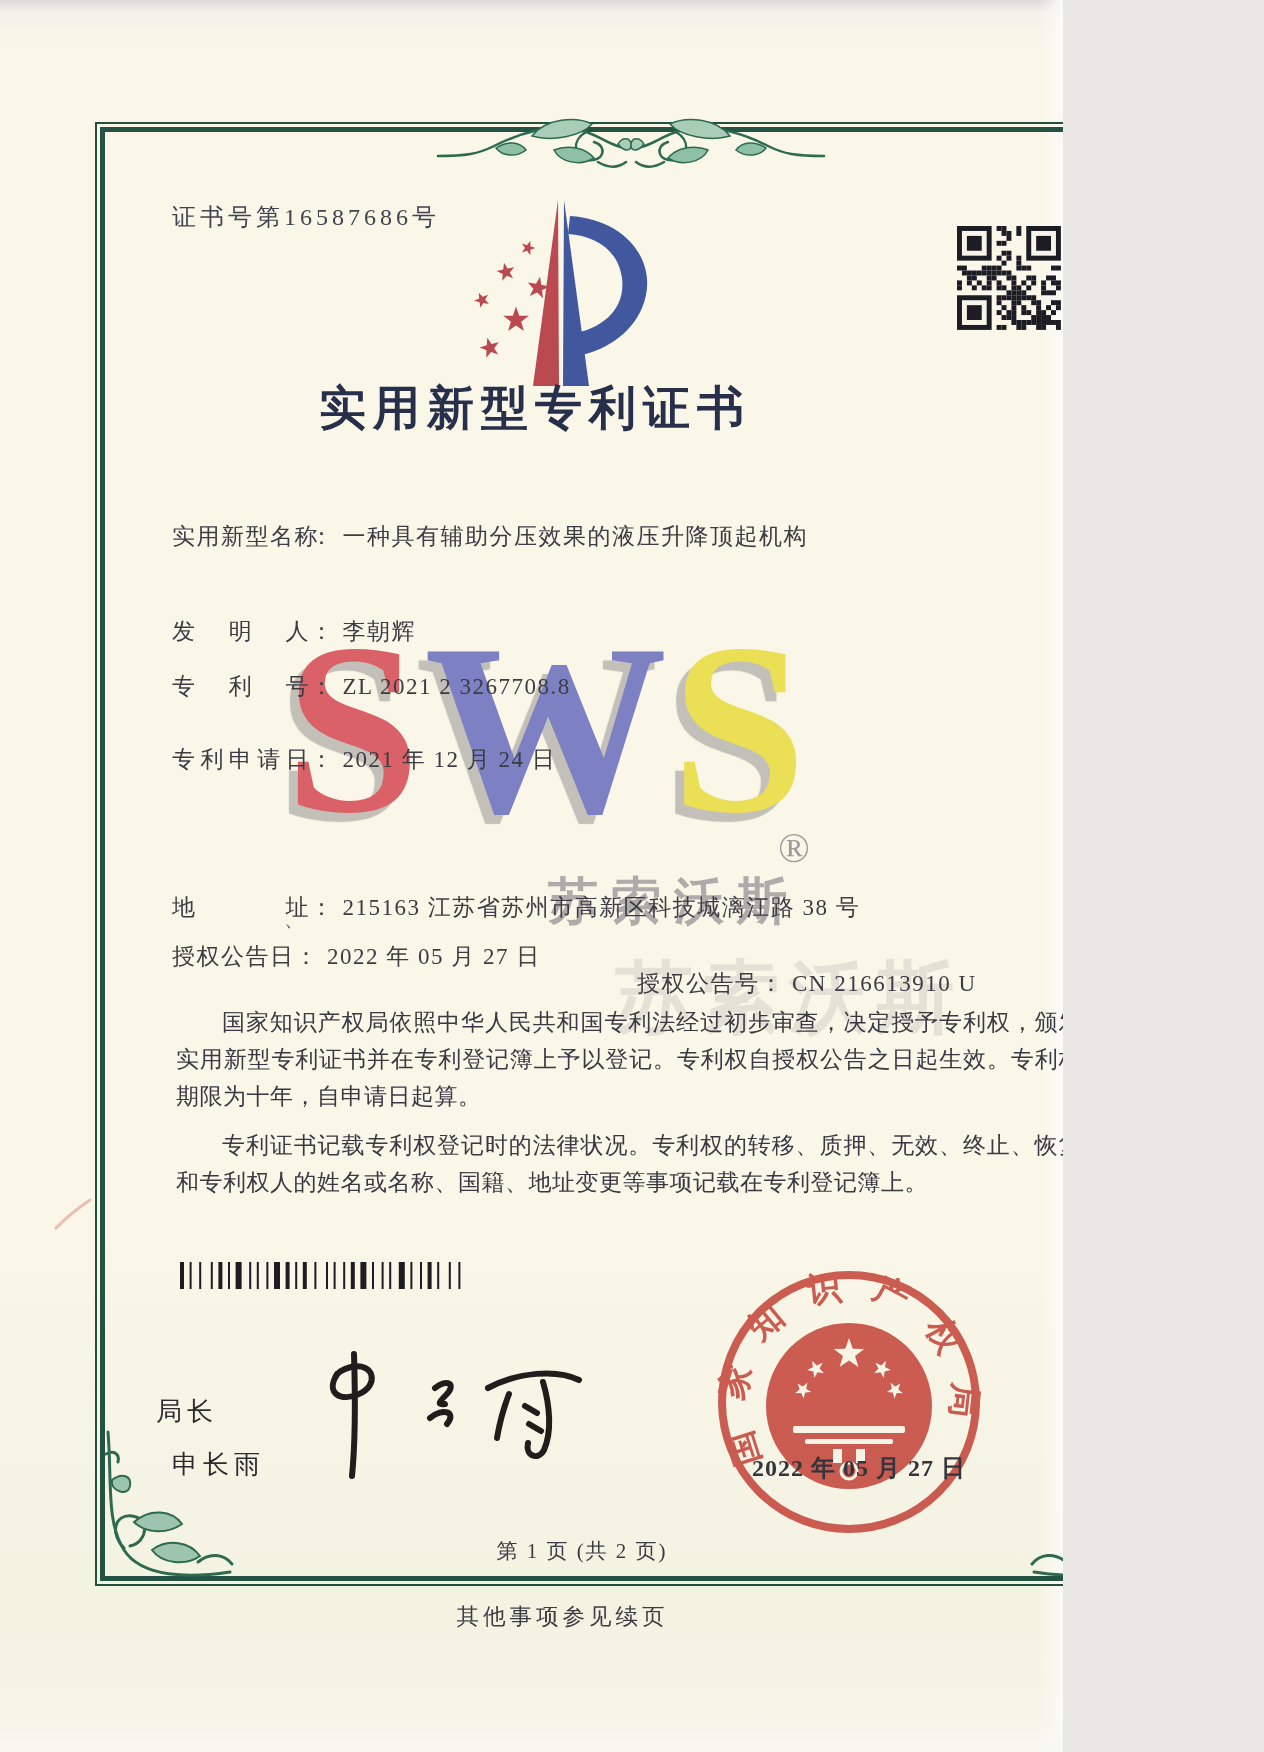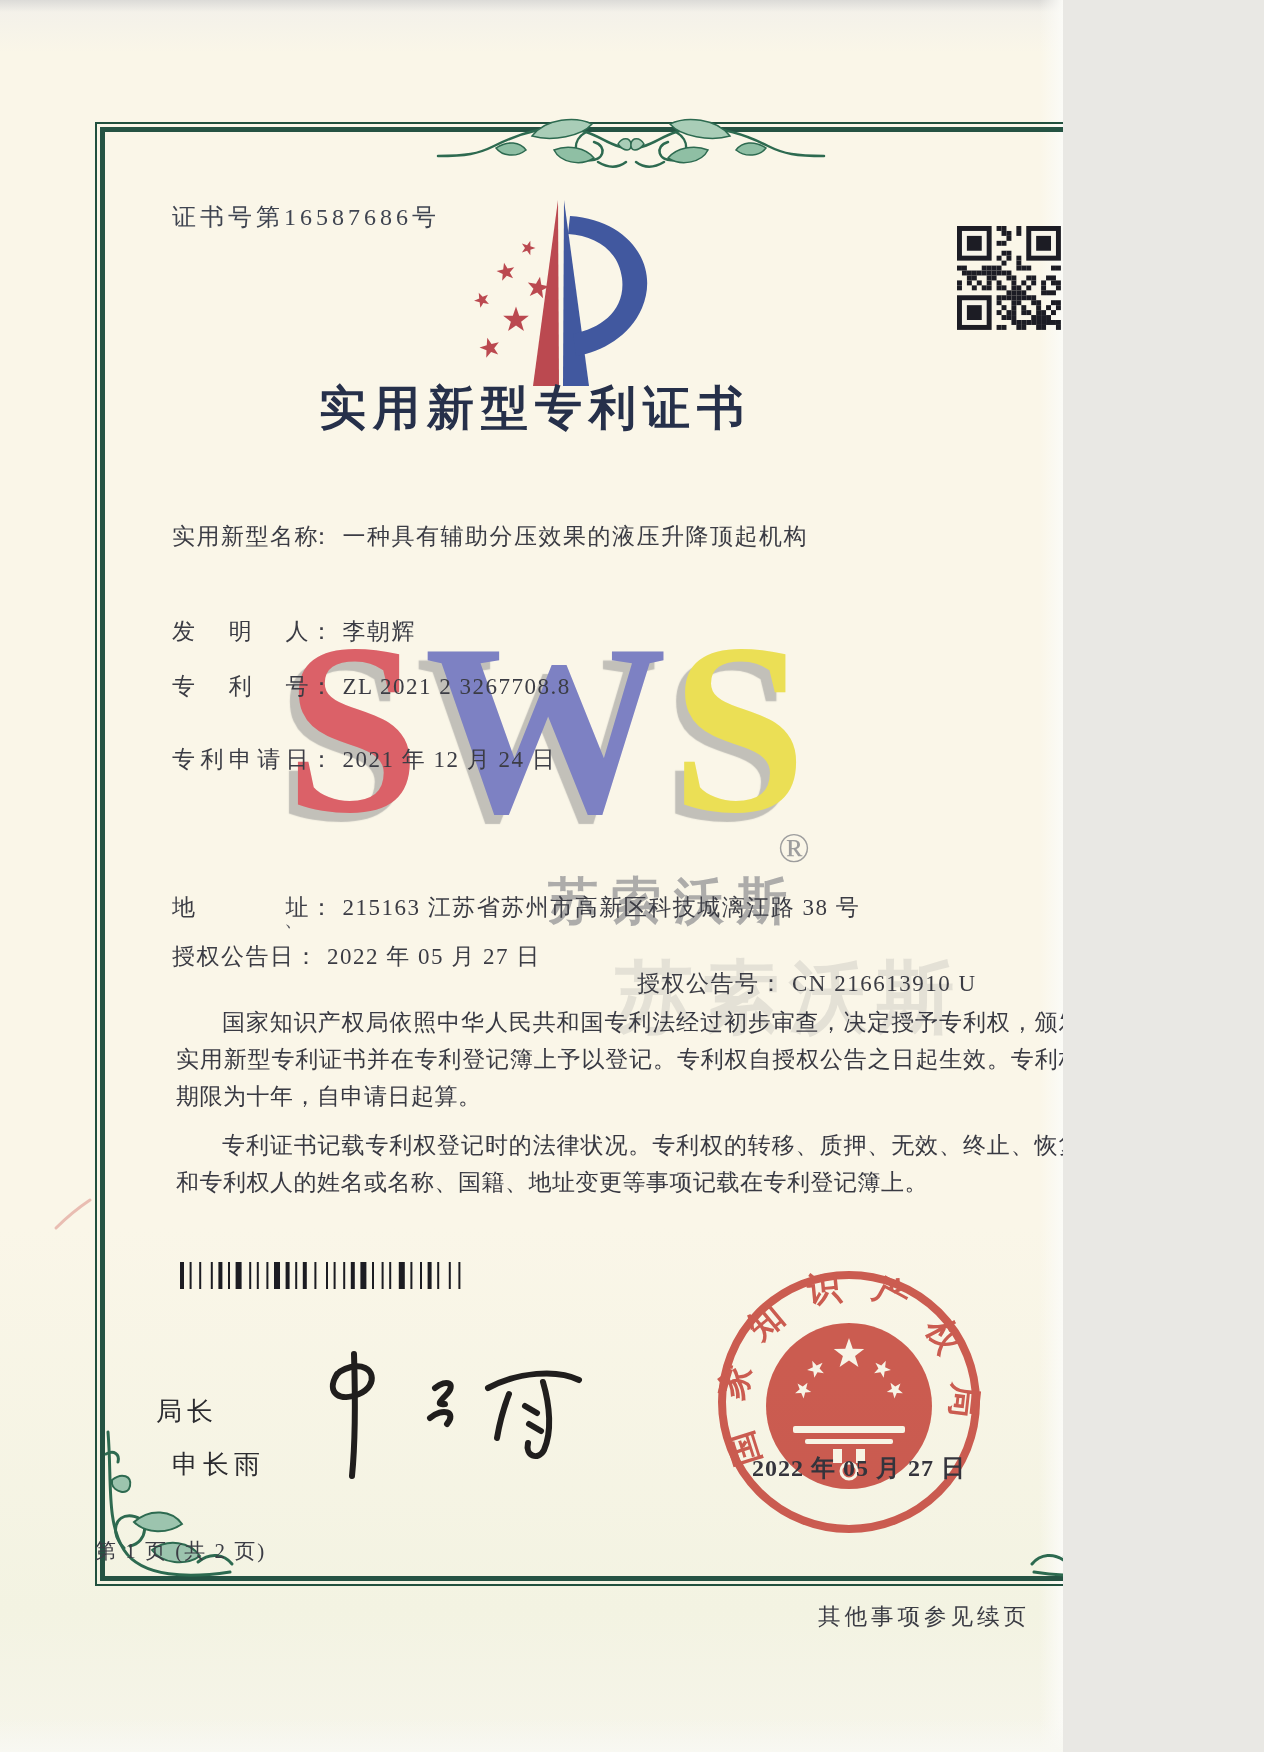--- a/index.html
+++ b/index.html
@@ -35,22 +35,22 @@
 
   .barcode{position:absolute;left:180px;top:1262px;z-index:2;}
 
   .issuer-title{position:absolute;left:156px;top:1394px;font-size:26px;letter-spacing:5px;color:#2c2c30;z-index:2;}
   .issuer-name{position:absolute;left:172px;top:1447px;font-size:26px;letter-spacing:5px;color:#2c2c30;z-index:2;}
   .sig{position:absolute;left:285px;top:1344px;z-index:2;}
 
   .seal{position:absolute;left:713px;top:1266px;z-index:3;}
   .seal-date{position:absolute;left:752px;top:1452px;font-size:24px;font-weight:700;letter-spacing:1px;color:#34343c;z-index:4;white-space:nowrap;}
 
-  .page-info{position:absolute;left:95px;top:1537px;width:960px;text-align:left;font-size:21px;letter-spacing:2px;color:#3b3c44;z-index:2;}
-  .footer-note{position:absolute;left:95px;top:1601px;width:935px;text-align:right;font-size:22.5px;letter-spacing:4px;color:#3b3c44;}
+  .page-info{position:absolute;left:102px;top:1537px;width:960px;text-align:center;font-size:21px;letter-spacing:2px;color:#3b3c44;z-index:2;}
+  .footer-note{position:absolute;left:95px;top:1601px;width:935px;text-align:center;font-size:22.5px;letter-spacing:4px;color:#3b3c44;}
 
   .wm{position:absolute;left:285px;top:608px;z-index:1;font-weight:700;font-size:243px;line-height:1;letter-spacing:4px;
       text-shadow:-9px 9px 1px rgba(138,138,138,0.5);user-select:none;}
   .wm .s1{color:#db6168;}
   .wm .w{color:#7d81c3;}
   .wm .s2{color:#ebdf55;}
   .wm-reg{position:absolute;left:778px;top:824px;font-size:42px;color:#8d8e91;opacity:.85;z-index:1;}
   .wm-sub{position:absolute;left:548px;top:868px;font-size:50px;letter-spacing:13px;color:#8d8e91;opacity:.7;z-index:1;font-weight:700;}
   .wm-ghost{position:absolute;left:615px;top:946px;font-size:78px;letter-spacing:9px;color:#9a9a98;opacity:.22;z-index:1;font-weight:700;}
 

